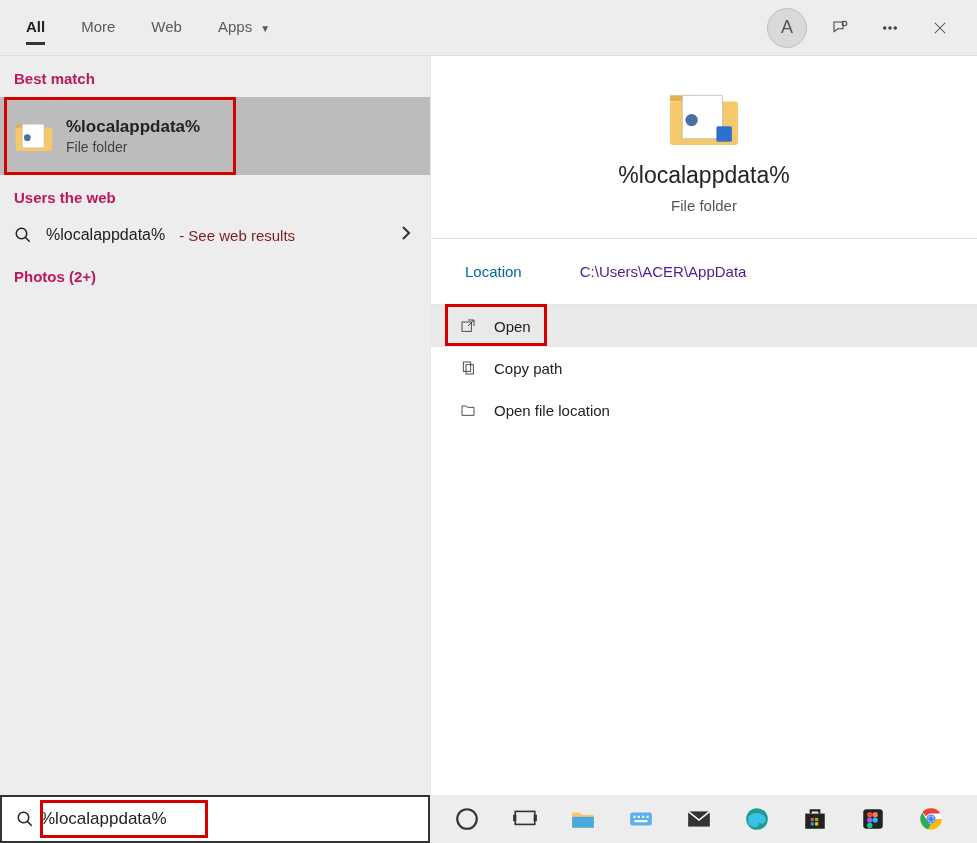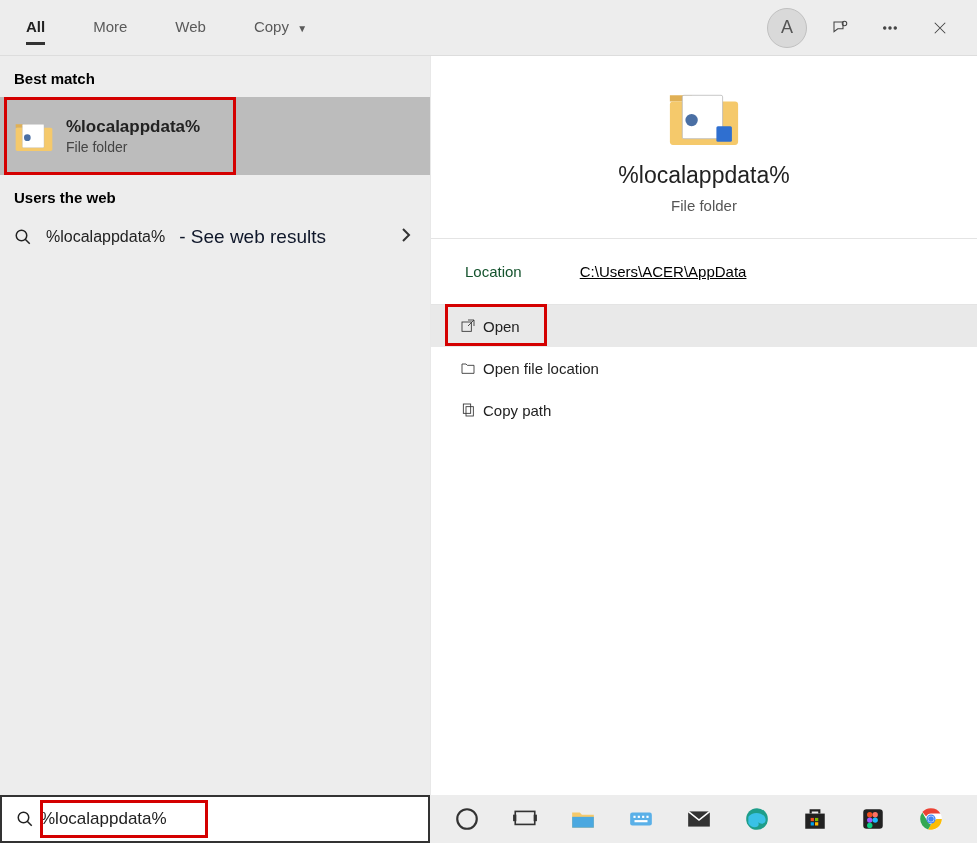--- a/index.html
+++ b/index.html
@@ -1,59 +1,59 @@
 <!DOCTYPE html>
 <html><head>
 <meta charset="utf-8">
 <style>
   * { box-sizing: border-box; margin: 0; padding: 0; font-family: "Segoe UI", Arial, sans-serif; }
   body { width: 977px; height: 843px; background: #ededed; position: relative; overflow: hidden; }
 
   
   .header { height: 56px; display: flex; align-items: center; padding: 0 8px; border-bottom: 1px solid #ddd; }
-  .tabs { display: flex; gap: 12px; align-items: center; }
+  .tabs { display: flex; gap: 0; align-items: center; }
   .tab { padding: 12px 18px 14px 18px; font-size: 15px; color: #5a5a5a; cursor: pointer; position: relative; }
   .tab.active { color: #222; font-weight: 600; }
   .tab.active::after { content:""; position:absolute; left:18px; right:18px; bottom:4px; height:3px; background:#333; }
   .tab .chev-down { margin-left:4px; font-size:10px; }
   .header-right { margin-left:auto; display:flex; align-items:center; gap:16px; padding-right:12px; }
   .avatar { width:40px; height:40px; border-radius:50%; background:#d9d9d9; border:1px solid #c0c0c0; display:flex; align-items:center; justify-content:center; font-size:18px; color:#555; }
   .hdr-icon { width:34px; height:34px; display:flex; align-items:center; justify-content:center; color:#444; cursor:pointer; }
   .hdr-icon svg{width:18px;height:18px;stroke:#444;fill:none;stroke-width:1.4;}
 
   
   .main { display:flex; height: calc(100% - 56px - 48px); }
   .left { width: 430px; background:#ededed; }
   .right { flex:1; background:#fff; border-left:1px solid #e8e8e8; position:relative; }
 
   
-  .section-label { font-size:15px; font-weight:600; padding:14px 14px 10px 14px; color:#000000; }
+  .section-label { font-size:15px; font-weight:600; padding:14px 14px 10px 14px; color:#be185d; }
   .best-match-bg { position:absolute; left:0; top:0; height:78px; width:430px; background:#bcbcbc; z-index:0; }
   .best-wrap{position:relative;height:78px;}
   .best-content{position:absolute;left:0;top:0;display:flex;align-items:center;gap:12px;padding:0 14px;height:78px;z-index:2;}
   .folder-icon-sm { width:40px; height:34px; }
   .bm-text .title { font-size:17px; font-weight:600; color:#222; }
   .bm-text .sub { font-size:14px; color:#444; margin-top:2px; }
 
   .web-row { display:flex; align-items:center; padding:10px 14px; gap:14px; cursor:pointer; position:relative;}
   .web-row .mag{width:18px;height:18px;}
   .web-row .txt{font-size:16px;color:#222;}
-  .web-row .suffix{color:#0f172a;font-size:19px;}
+  .web-row .suffix{color:#7f1d1d;font-size:15px;}
   .web-row .chev{position:absolute;right:18px;color:#444;}
 
   
   .preview-top{display:flex;flex-direction:column;align-items:center;padding:30px 0 24px 0;border-bottom:1px solid #e4e4e4;}
   .folder-icon-lg{width:76px;height:62px;margin-bottom:14px;}
   .preview-title{font-size:23px;color:#222;margin-bottom:8px;}
   .preview-sub{font-size:15px;color:#555;}
   .loc-row{display:flex;padding:24px 34px;gap:58px;font-size:15px;border-bottom:1px solid #e4e4e4;}
-  .loc-label{color:#14532d;}
-  .loc-value{color:#000000;text-decoration:underline;cursor:pointer;}
-
-  .action-row{height:42px;display:flex;align-items:center;padding:0 0 0 28px;gap:6px;font-size:15px;color:#222;cursor:pointer;position:relative;}
+  .loc-label{color:#0369a1;}
+  .loc-value{color:#4c1d95;cursor:pointer;}
+
+  .action-row{height:42px;display:flex;align-items:center;padding:0 0 0 28px;gap:17px;font-size:15px;color:#222;cursor:pointer;position:relative;}
   .action-row.selected{background:#e9e9e9;}
   .action-row .aicon{width:18px;height:18px;display:flex;align-items:center;justify-content:center;}
   .action-row .aicon svg{width:16px;height:16px;stroke:#333;fill:none;stroke-width:1.3;}
   .open-highlight{position:absolute;left:14px;top:-1px;width:102px;height:42px;border:3px solid #d40000;pointer-events:none;}
 
   
   .taskbar{position:absolute;left:0;right:0;bottom:0;height:48px;background:#ededed;display:flex;align-items:center;}
   .searchbox{width:430px;height:48px;background:#fff;border:2px solid #333;display:flex;align-items:center;padding:0 8px;position:relative;}
   .searchbox .mag{width:18px;height:18px;margin:0 6px;}
   .searchbox input{border:none;outline:none;flex:1;font-size:17px;color:#222;background:transparent;}
@@ -70,21 +70,21 @@
 </style>
 </head>
 <body>
 
 <div class="header">
   <div class="tabs">
     <div class="tab active">All</div>
     <div class="tab">More</div>
     <div class="tab">Web</div>
     <div class="tab">
-      <span>Copy</span>
+      <span>Apps</span>
       <span class="chev-down">▼</span>
     </div>
   </div>
   <div class="header-right">
     <div class="avatar">A</div>
     <div class="hdr-icon">
       <svg viewBox="0 0 24 24">
           <path d="M4 4h12v9H9l-5 4V4z"></path>
           <circle cx="18" cy="6" r="3"></circle>
         </svg>
@@ -135,20 +135,21 @@
         </svg>
       <span class="txt">%localappdata%</span>
       <span class="suffix"> - See web results</span>
       <span class="chev">
         <svg width="12" height="16" viewBox="0 0 12 16">
             <path d="M3 2l6 6-6 6" stroke="#333" fill="none" stroke-width="2"></path>
           </svg>
       </span>
     </div>
 
+    <div class="section-label">Photos (2+)</div>
   </div>
 
   <div class="right">
     <div class="preview-top">
       <svg class="folder-icon-lg" viewBox="0 0 48 40">
         <path class="folder-tab" d="M2 6h14l4 4H2z"></path>
         <rect class="folder-body" x="2" y="10" width="44" height="28" rx="2"></rect>
         <rect class="folder-paper" x="10" y="6" width="26" height="28" rx="1"></rect>
         <circle class="gear" cx="16" cy="22" r="4"></circle>
         <rect x="32" y="26" width="10" height="10" rx="1" fill="#2f6fd0"></rect>
@@ -169,34 +170,34 @@
             <rect x="3" y="6" width="14" height="14"></rect>
             <path d="M12 3h9v9M21 3l-9 9"></path>
           </svg>
       </span>
       <span>Open</span>
     </div>
 
     <div class="action-row">
       <span class="aicon">
         <svg viewBox="0 0 24 24">
-            <path d="M3 6h6l2 2h10v12H3z"></path>
-          </svg>
-      </span>
-      <span>Open file location</span>
+            <rect x="5" y="3" width="11" height="14"></rect>
+            <rect x="9" y="7" width="11" height="14"></rect>
+          </svg>
+      </span>
+      <span>Copy path</span>
     </div>
 
     <div class="action-row">
       <span class="aicon">
         <svg viewBox="0 0 24 24">
-            <rect x="5" y="3" width="11" height="14"></rect>
-            <rect x="9" y="7" width="11" height="14"></rect>
-          </svg>
-      </span>
-      <span>Copy path</span>
+            <path d="M3 6h6l2 2h10v12H3z"></path>
+          </svg>
+      </span>
+      <span>Open file location</span>
     </div>
   </div>
 </div>
 
 <div class="taskbar">
   <div class="searchbox">
     <svg class="mag" viewBox="0 0 24 24">
         <circle cx="10" cy="10" r="7" stroke="#222" fill="none" stroke-width="2"></circle>
         <path d="M15 15l6 6" stroke="#222" stroke-width="2"></path>
       </svg>

